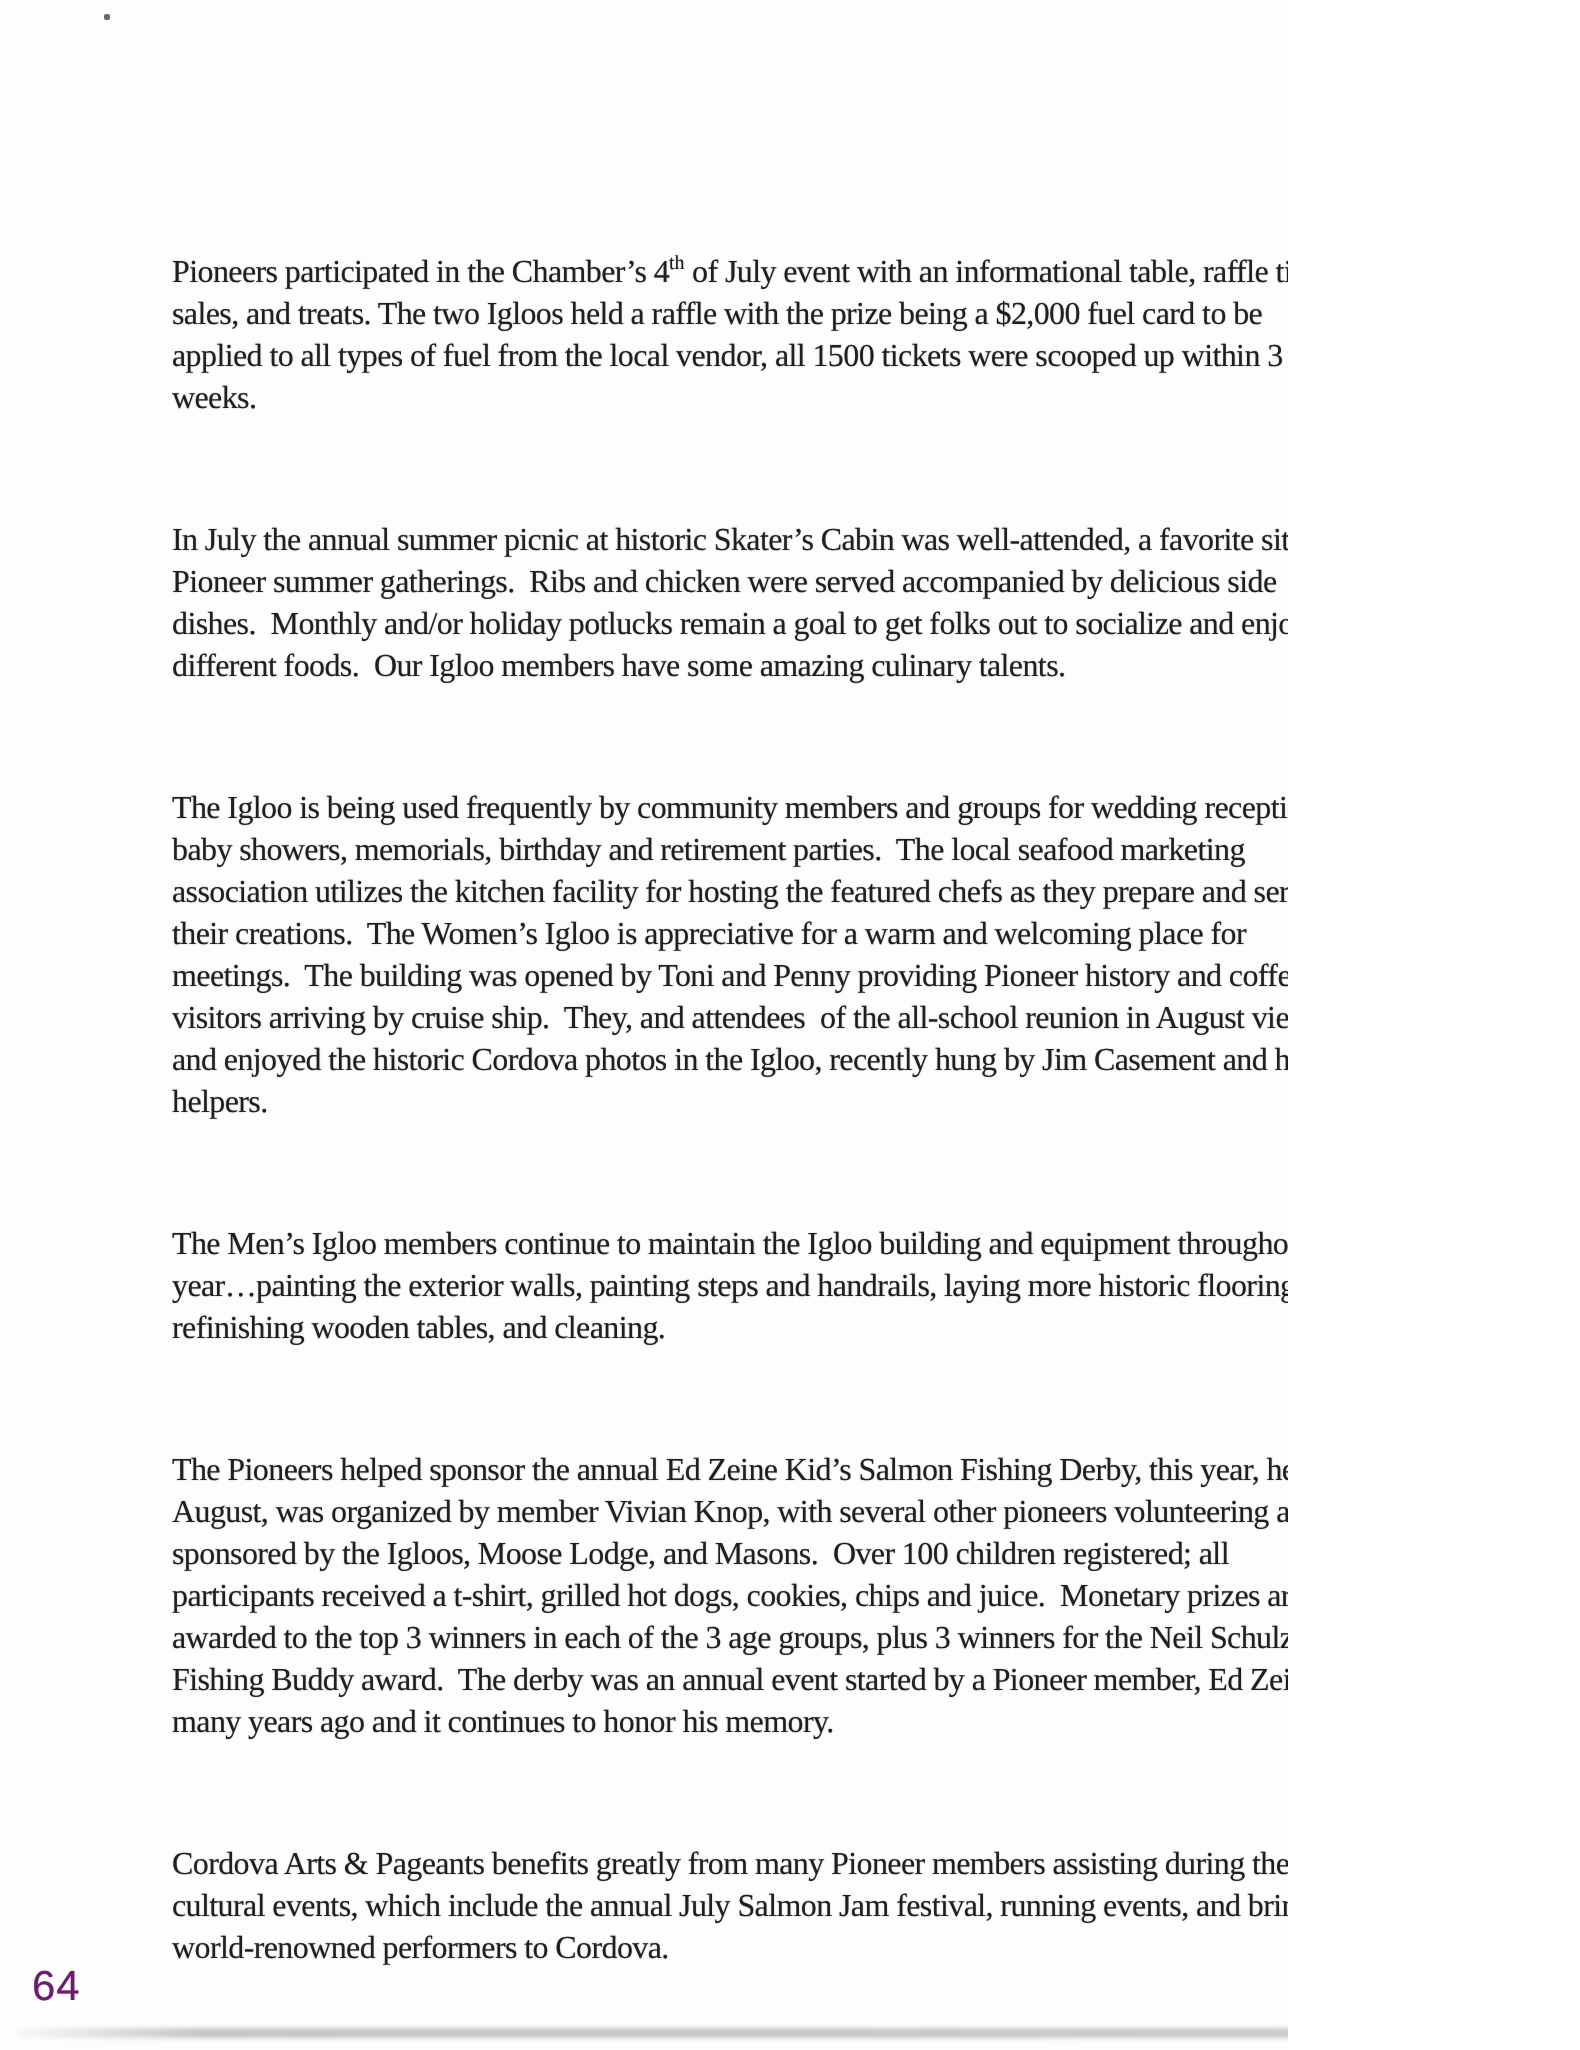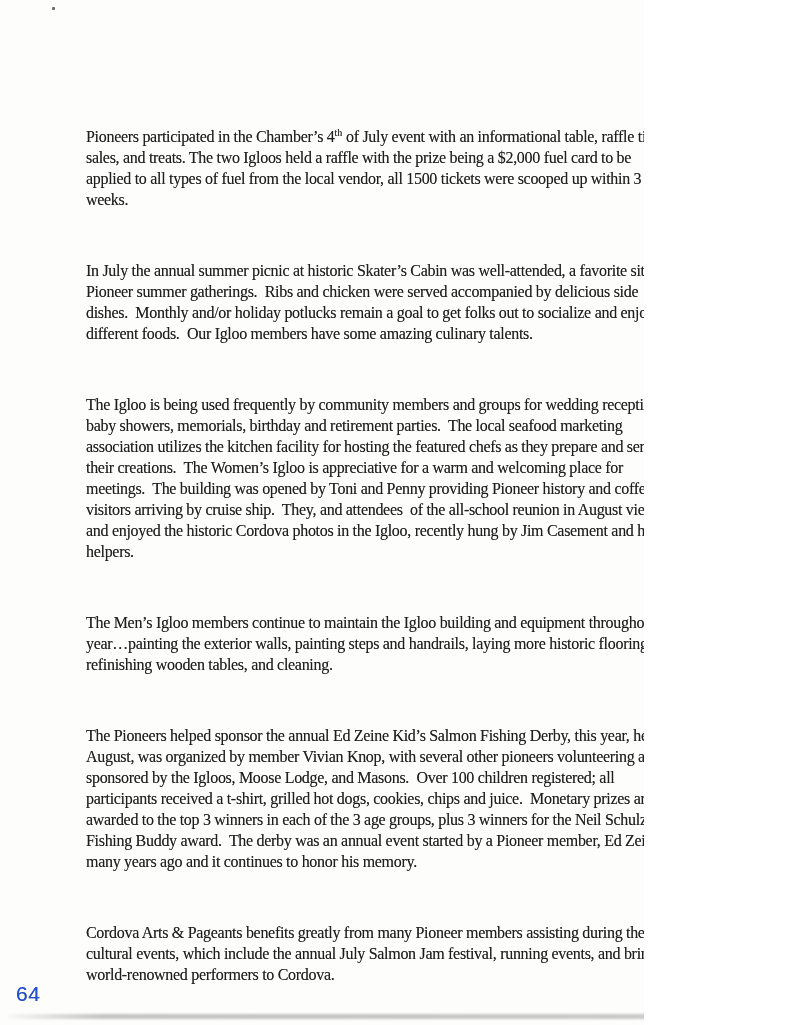--- a/index.html
+++ b/index.html
@@ -36,21 +36,21 @@
     vertical-align: super;
     letter-spacing: 0;
   }
   .page-number {
     position: absolute;
     left: 16px;
     top: 982px;
     font-family: "Liberation Sans", "DejaVu Sans", sans-serif;
     font-size: 21px;
     letter-spacing: 0.5px;
-    color: #1d4ed8;
+    color: #701a75;
     text-shadow: 0 0 0.5px rgba(20,20,20,0.5);
   }
   .speck {
     position: absolute;
     left: 52px;
     top: 7px;
     width: 3px;
     height: 3px;
     background: #6a6a6a;
     border-radius: 1px;

